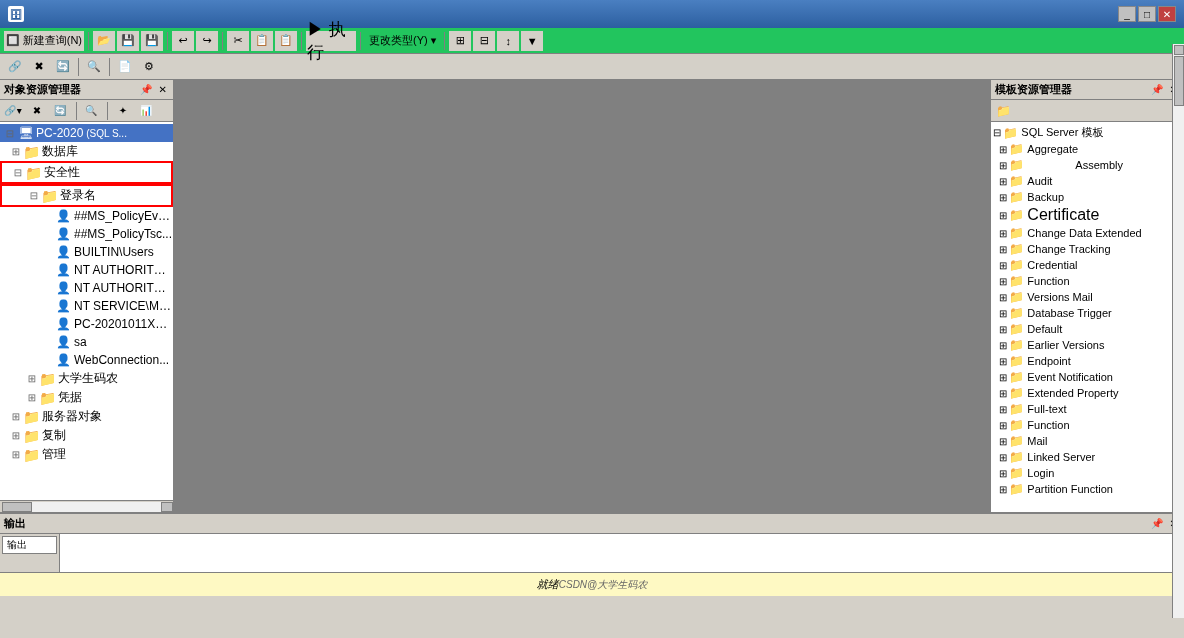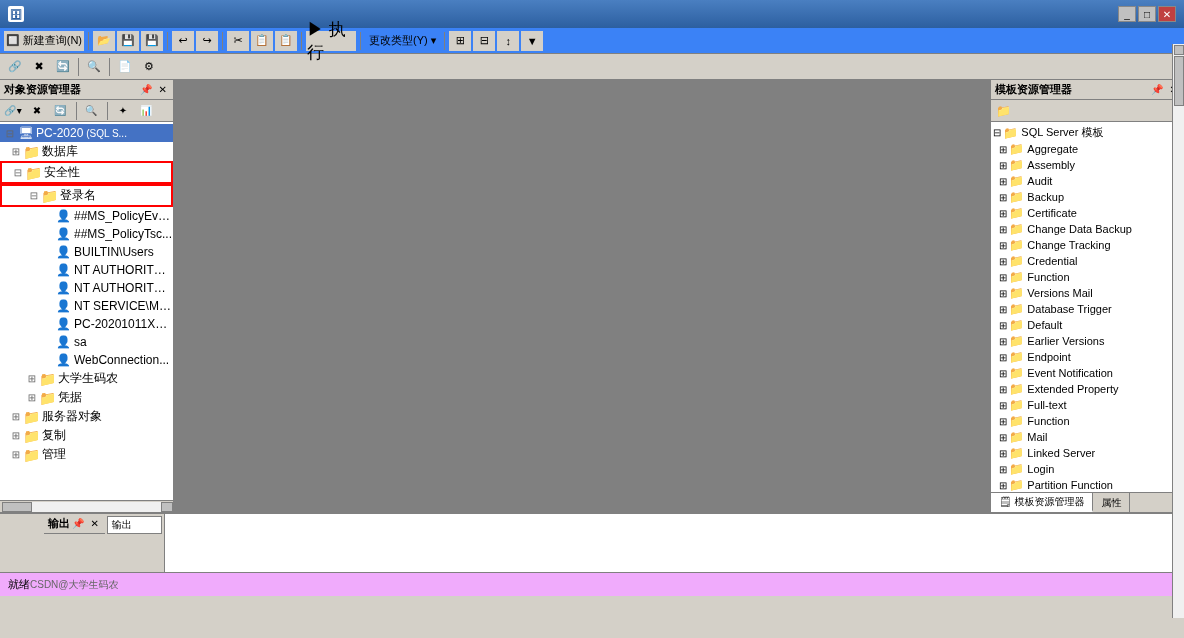--- a/index.html
+++ b/index.html
@@ -27,21 +27,21 @@
       height: 22px;
       display: flex;
       align-items: center;
       padding: 0 4px;
       border-bottom: 1px solid #808080;
     }
     .menu-item { padding: 2px 8px; font-size: 12px; cursor: pointer; color: #000; }
 
     
     .toolbar {
-      background: #3b82f6;
+      background: #22c55e;
       height: 26px;
       display: flex;
       align-items: center;
       padding: 2px 4px;
       border-bottom: 1px solid #808080;
       gap: 2px;
     }
     .toolbar-btn {
       width: 22px; height: 20px;
       background: #d4d0c8;
@@ -116,27 +116,28 @@
       padding: 2px 4px;
       display: flex;
       align-items: center;
       justify-content: space-between;
       height: 20px;
     }
 
     
     .status-bar {
       height: 24px;
-      background: #f0abfc;
+      background: #fef9c3;
       border-top: 1px solid #808080;
       display: flex;
       align-items: center;
       padding: 0 8px;
       font-size: 11px;
-      justify-content: flex-start;
+      justify-content: center;
+      font-style: italic;
     }
 
     
     ::-webkit-scrollbar { width: 12px; height: 12px; }
     ::-webkit-scrollbar-track { background: #f0f0f0; }
     ::-webkit-scrollbar-thumb { background: #c0c0c0; border: 1px solid #808080; }
 
     .indent-1 { padding-left: 8px; }
     .indent-2 { padding-left: 24px; }
     .indent-3 { padding-left: 40px; }
@@ -391,45 +392,45 @@
 
         <div class="right-tree-item indent-1">
           <span style="font-size:10px; margin-right:2px;">⊞</span>
           <span style="font-size:12px; color:#ffd966; margin-right:3px;">📁</span>
           <span style="font-size:11px;">Aggregate</span>
         </div>
 
         <div class="right-tree-item indent-1">
           <span style="font-size:10px; margin-right:2px;">⊞</span>
           <span style="font-size:12px; color:#ffd966; margin-right:3px;">📁</span>
-          <span style="font-size:11px;">Assembly</span>
+          <span style="font-size:11px;margin-left:48px;">Assembly</span>
         </div>
 
         <div class="right-tree-item indent-1">
           <span style="font-size:10px; margin-right:2px;">⊞</span>
           <span style="font-size:12px; color:#ffd966; margin-right:3px;">📁</span>
           <span style="font-size:11px;">Audit</span>
         </div>
 
         <div class="right-tree-item indent-1">
           <span style="font-size:10px; margin-right:2px;">⊞</span>
           <span style="font-size:12px; color:#ffd966; margin-right:3px;">📁</span>
           <span style="font-size:11px;">Backup</span>
         </div>
 
         <div class="right-tree-item indent-1">
           <span style="font-size:10px; margin-right:2px;">⊞</span>
           <span style="font-size:12px; color:#ffd966; margin-right:3px;">📁</span>
-          <span style="font-size:11px;">Certificate</span>
-        </div>
-
-        <div class="right-tree-item indent-1">
-          <span style="font-size:10px; margin-right:2px;">⊞</span>
-          <span style="font-size:12px; color:#ffd966; margin-right:3px;">📁</span>
-          <span style="font-size:11px;">Change Data Backup</span>
+          <span style="font-size:16px;">Certificate</span>
+        </div>
+
+        <div class="right-tree-item indent-1">
+          <span style="font-size:10px; margin-right:2px;">⊞</span>
+          <span style="font-size:12px; color:#ffd966; margin-right:3px;">📁</span>
+          <span style="font-size:11px;">Change Data Extended</span>
         </div>
 
         <div class="right-tree-item indent-1">
           <span style="font-size:10px; margin-right:2px;">⊞</span>
           <span style="font-size:12px; color:#ffd966; margin-right:3px;">📁</span>
           <span style="font-size:11px;">Change Tracking</span>
         </div>
 
         <div class="right-tree-item indent-1">
           <span style="font-size:10px; margin-right:2px;">⊞</span>
@@ -521,32 +522,24 @@
           <span style="font-size:11px;">Partition Function</span>
         </div>
 
       </div>
 
       <div style="position:absolute; right:0; top:44px; bottom:20px; width:12px; background:#f0f0f0; border-left:1px solid #808080;">
         <div style="width:10px; height:10px; background:#c0c0c0; border:1px solid #808080; margin:1px;"></div>
         <div style="width:10px; height:50px; background:#c0c0c0; border:1px solid #808080; margin:1px;"></div>
       </div>
 
-      <div class="right-panel-tabs">
-        <div class="right-panel-tab active">
-          <span style="font-size:10px;">🗒 模板资源管理器</span>
-        </div>
-        <div class="right-panel-tab">
-          <span style="font-size:10px;">属性</span>
-        </div>
-      </div>
     </div>
   </div>
 
-  <div style="height:60px; border-top:2px solid #808080; display:flex; flex-direction:row;padding-left:44px;">
+  <div style="height:60px; border-top:2px solid #808080; display:flex; flex-direction:column;">
     <div class="output-header">
       <span class="panel-title">输出</span>
       <div class="panel-controls">
         <span class="panel-ctrl-btn">📌</span>
         <span class="panel-ctrl-btn">✕</span>
       </div>
     </div>
     <div style="background:white; flex:1; display:flex;">
       <div style="background:#d4d0c8; width:60px; border-right:1px solid #808080; padding:2px;">
         <div style="background:white; border:1px solid #808080; padding:1px 4px; font-size:10px; writing-mode:horizontal-tb;">输出</div>

